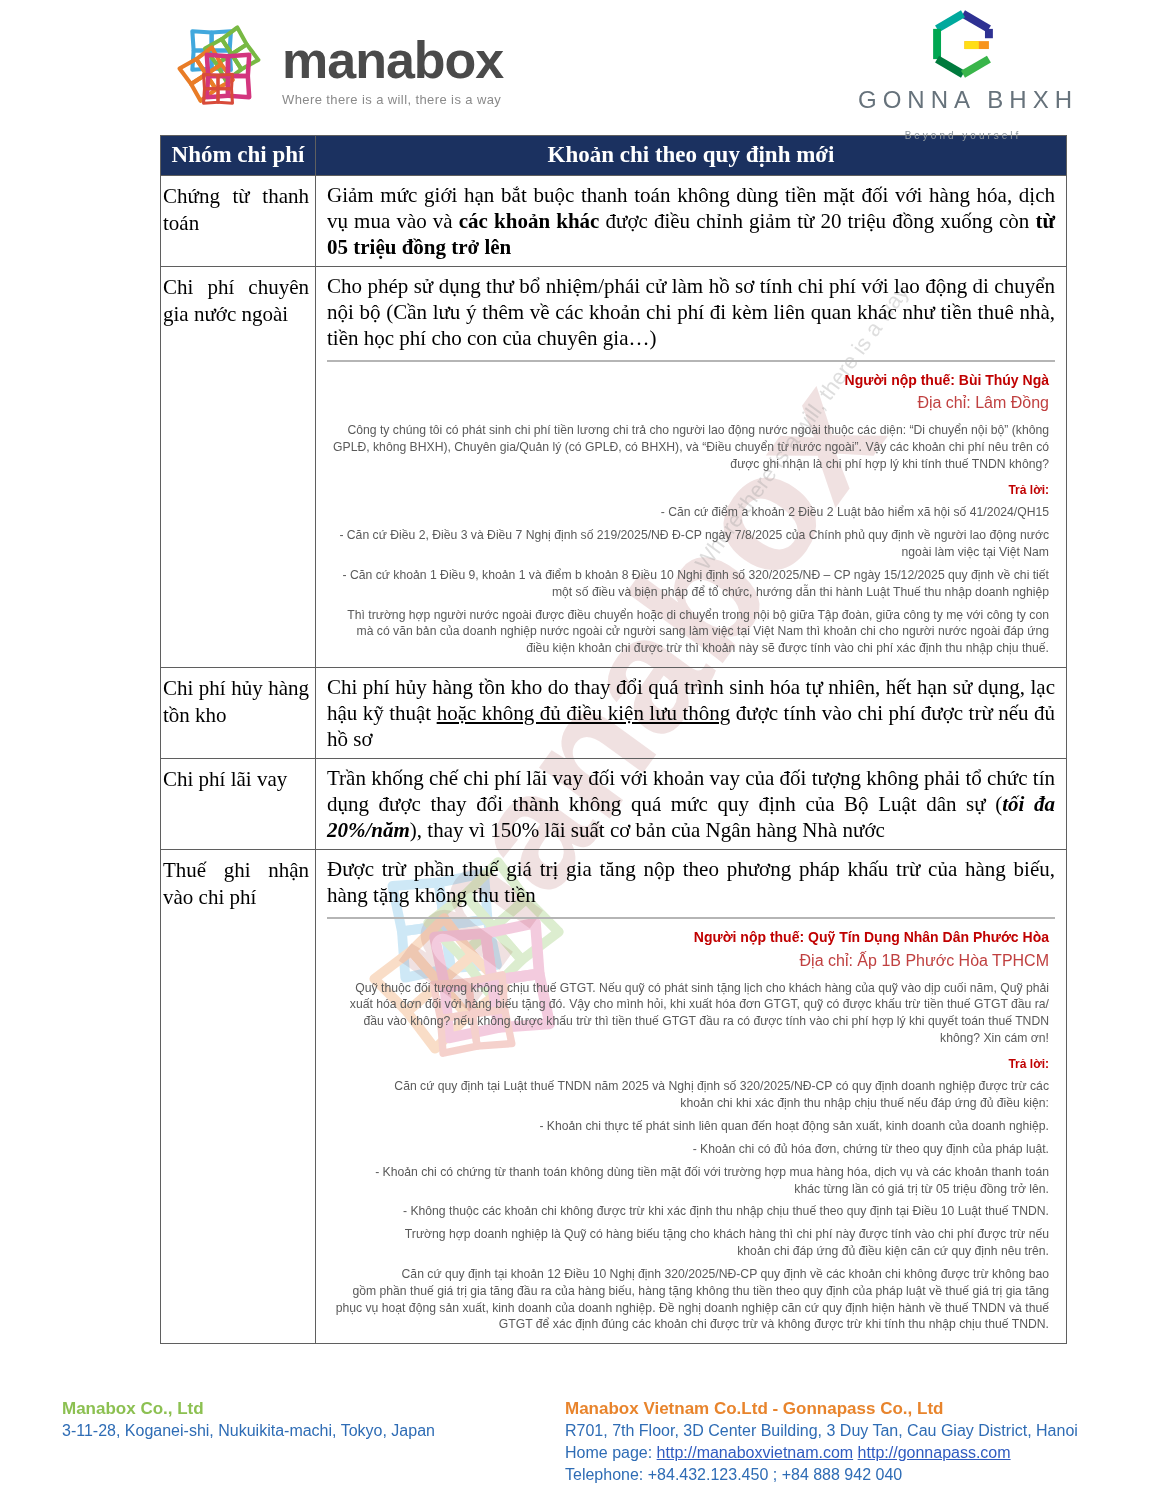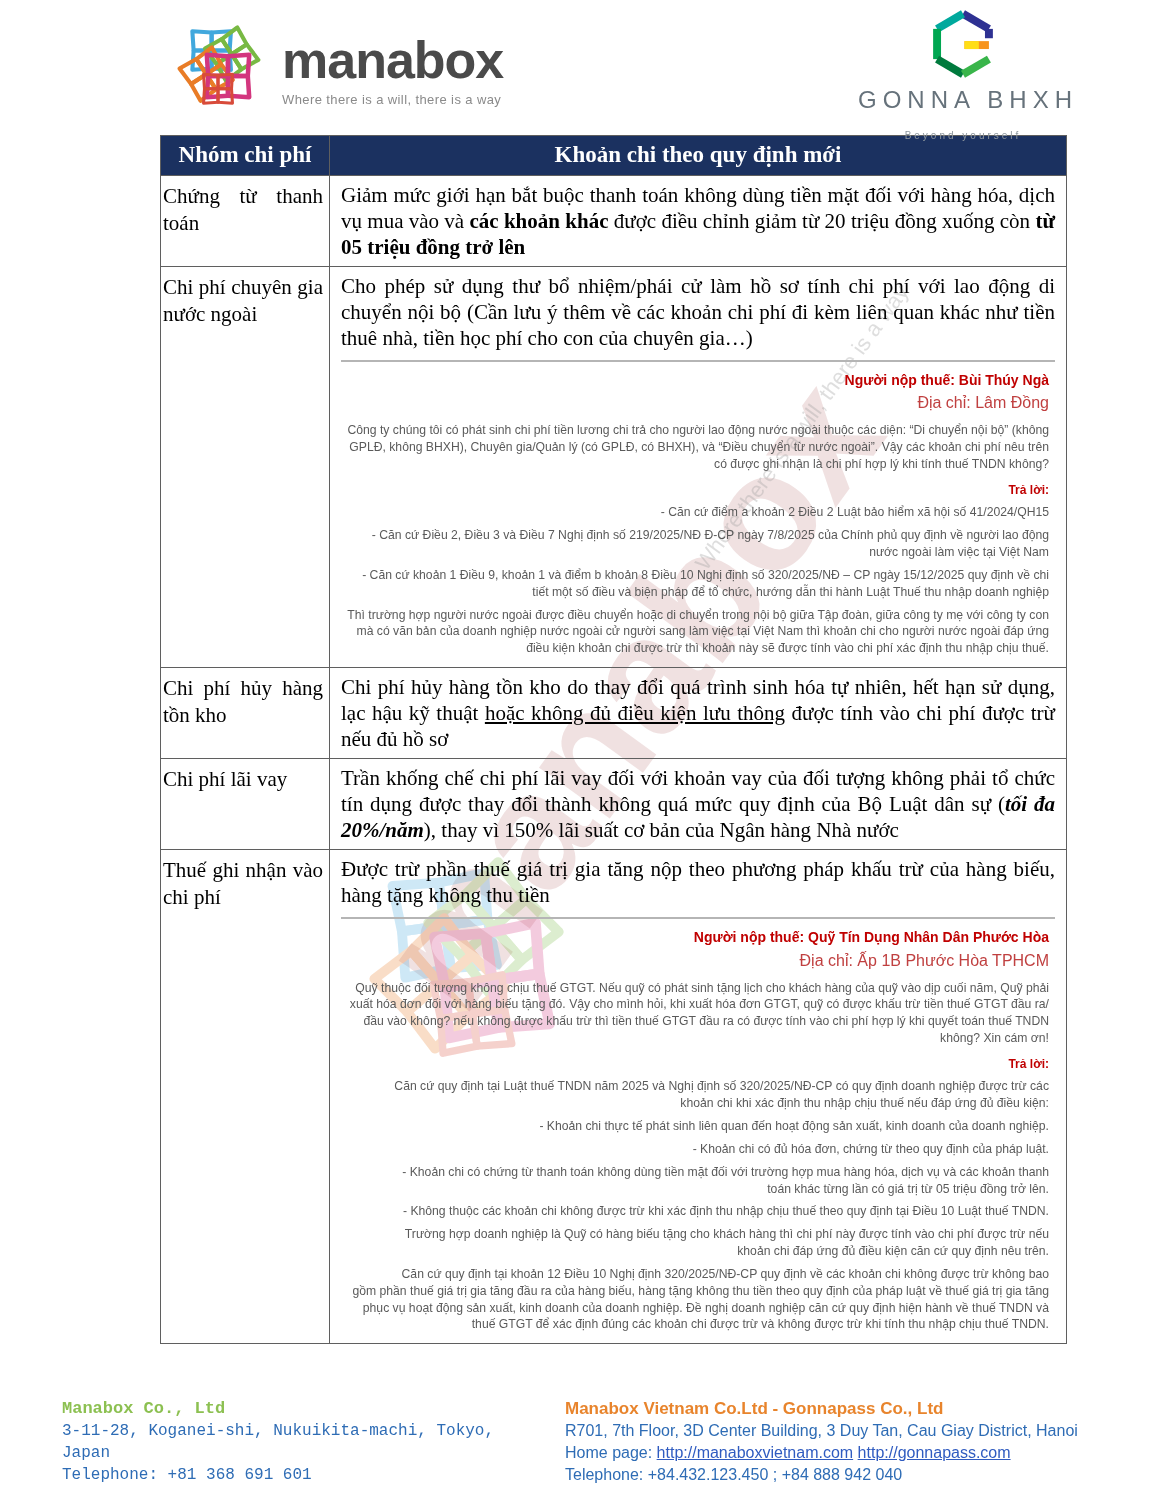--- a/index.html
+++ b/index.html
@@ -24,40 +24,40 @@
     font-size:165px;font-weight:bold;color:rgba(205,155,155,.30);transform:rotate(-54deg);
     transform-origin:center center;text-align:center;top:600px;}
   .wm-tag{left:690px;top:560px;font-family:"Liberation Sans","DejaVu Sans",sans-serif;
     font-size:22px;color:rgba(160,160,160,.35);transform:rotate(-54deg);transform-origin:left top;white-space:nowrap;}
   .wm-flower{left:345px;top:840px;opacity:.25;transform:rotate(-8deg);}
   
   table.rules{position:absolute;left:160px;top:135px;width:907px;z-index:2;
     border-collapse:collapse;table-layout:fixed;}
   table.rules th,table.rules td{border:1px solid #5f5f5f;vertical-align:top;}
   table.rules thead th{background:#1B3160;color:#ffffff;font-size:23px;font-weight:bold;
-    text-align:center;padding:5px 11px;line-height:1.25;}
+    text-align:center;padding:5px 4px;line-height:1.25;}
   td.group{width:146px;font-size:21px;line-height:1.3;padding:7px 6px 7px 2px;text-align:justify;}
   td.content{font-size:21px;line-height:1.24;padding:6px 11px;text-align:justify;}
   .run-b{font-weight:bold;}
   .run-u{text-decoration:underline;}
   .run-i{font-style:italic;}
   
   .qa{margin-top:9px;border-top:2px solid #b5b5b5;padding:9px 6px 4px 6px;
     font-family:"Liberation Sans","DejaVu Sans",sans-serif;font-size:12.2px;color:#5a5a5a;
     line-height:1.38;text-align:right;}
   .qa-name{color:#c00000;font-weight:bold;font-size:14px;}
   .qa-addr{color:#c04040;font-size:16px;margin-top:2px;}
   .qa-q{margin-top:8px;}
   .qa-reply{color:#c00000;font-weight:bold;font-size:12px;margin-top:9px;}
   .qa p.ans{margin:6px 0 0 0;}
   .qa.indent p.ans{text-indent:42px;}
   
   .footer{position:absolute;top:1398px;z-index:2;font-family:"Liberation Sans","DejaVu Sans",sans-serif;
     font-size:16px;line-height:22px;color:#2e6cb5;}
-  .footer-left{left:62px;width:470px;font-family:Liberation Mono, monospace;}
+  .footer-left{left:62px;width:470px;}
   .footer-right{left:565px;width:520px;}
   .f-title{font-size:17px;font-weight:bold;}
   .f-title.green{color:#8cc051;}
   .f-title.orange{color:#e8842c;}
   .f-link{color:#2f5bc0;text-decoration:underline;cursor:pointer;}
 </style>
 </head>
 <body>
 
 <div class="watermark wm-text">manabox</div>
@@ -209,21 +209,20 @@
           <p class="ans">Căn cứ quy định tại khoản 12 Điều 10 Nghị định 320/2025/NĐ-CP quy định về các khoản chi không được trừ không bao gồm phần thuế giá trị gia tăng đầu ra của hàng biếu, hàng tặng không thu tiền theo quy định của pháp luật về thuế giá trị gia tăng phục vụ hoạt động sản xuất, kinh doanh của doanh nghiệp. Đề nghị doanh nghiệp căn cứ quy định hiện hành về thuế TNDN và thuế GTGT để xác định đúng các khoản chi được trừ và không được trừ khi tính thu nhập chịu thuế TNDN.</p>
         </div>
       </td>
     </tr>
   </tbody>
 </table>
 
 <div class="footer footer-left">
   <div class="f-title green">Manabox Co., Ltd</div>
   <div>3-11-28, Koganei-shi, Nukuikita-machi, Tokyo, Japan</div>
-  <div>Telephone: +81 368 691 601</div>
 </div>
 
 <div class="footer footer-right">
   <div class="f-title orange">Manabox Vietnam Co.Ltd - Gonnapass Co., Ltd</div>
   <div>R701, 7th Floor, 3D Center Building, 3 Duy Tan, Cau Giay District, Hanoi</div>
   <div>
     <span>Home page: </span><span class="f-link">http://manaboxvietnam.com</span>
     <span class="f-link">http://gonnapass.com</span>
   </div>
   <div>Telephone: +84.432.123.450 ; +84 888 942 040</div>

